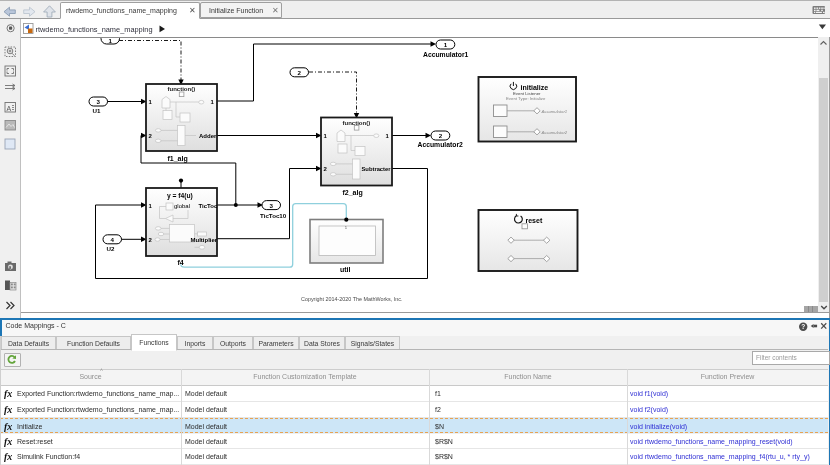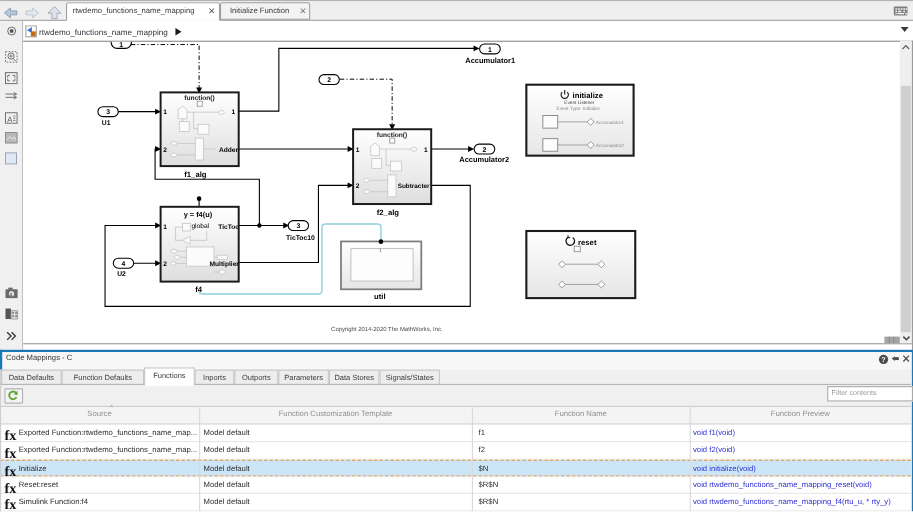--- a/index.html
+++ b/index.html
@@ -27,22 +27,22 @@
   #ptools{left:0;top:350px;width:828px;height:19px;background:#f0f0f0;}
   #refreshbtn{left:3.5px;top:352.5px;width:15px;height:12px;background:#f4f4f4;border:1px solid #b2b2b2;border-radius:1px;}
   #filter{left:752px;top:351px;width:73px;height:12px;background:#fff;border:1px solid #a9a9a9;
           font-size:6.5px;color:#9a9a9a;line-height:12px;padding-left:3px;}
   
   #thead{left:0;top:369px;width:828px;height:17px;background:#f4f4f4;border-top:1px solid #cdcdcd;
          border-bottom:1px solid #c9c9c9;box-sizing:border-box;}
   .hc{position:absolute;top:4px;font-size:7px;color:#8f8f8f;text-align:center;}
   .col{position:absolute;top:369px;height:96px;width:1px;background:#d9d9d9;}
   .row{position:absolute;width:828px;height:15.7px;border-bottom:1px solid #e6e6e6;box-sizing:border-box;background:#fff;}
-  .row .fx{position:absolute;left:4px;top:2px;font-family:"Liberation Serif",serif;
-           font-weight:bold;font-size:13px;color:#111;}
+  .row .fx{position:absolute;left:4px;top:2px;font-family:"Liberation Serif",serif;font-style:italic;
+           font-weight:bold;font-size:10px;color:#111;}
   .row .c1{position:absolute;left:17px;top:4px;font-size:7px;color:#2b2b2b;}
   .row .c2{position:absolute;left:185px;top:4px;font-size:7px;color:#2b2b2b;}
   .row .c3{position:absolute;left:435px;top:4px;font-size:7px;color:#2b2b2b;}
   .row .c4{position:absolute;left:630px;top:4px;font-size:7px;color:#2e2ed4;}
   #rowsel{background:#cde6f7;border-top:1px dashed #e6a355;border-bottom:1px dashed #e6a355;}
 </style>
 </head>
 <body>
 
 <div id="tabstrip" class="abs"></div>

